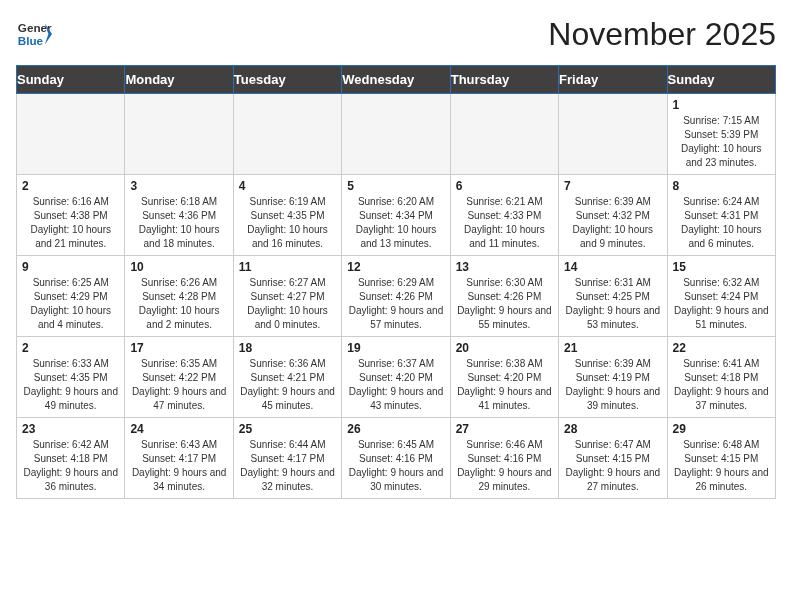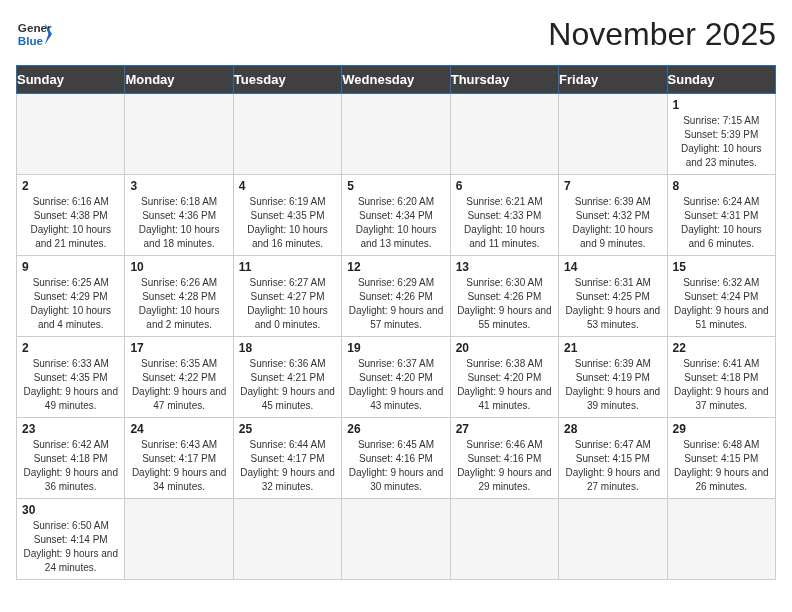--- a/index.html
+++ b/index.html
@@ -294,28 +294,14 @@
 Sunset: 4:15 PM
 Daylight: 9 hours and 27 minutes.</div>
         </td>
         <td>
           <span class="day-number">29</span>
           <div class="day-info">Sunrise: 6:48 AM
 Sunset: 4:15 PM
 Daylight: 9 hours and 26 minutes.</div>
         </td>
       </tr>
-      <tr class="last-row">
-        <td>
-          <span class="day-number">30</span>
-          <div class="day-info">Sunrise: 6:50 AM
-Sunset: 4:14 PM
-Daylight: 9 hours and 24 minutes.</div>
-        </td>
-        <td class="empty"></td>
-        <td class="empty"></td>
-        <td class="empty"></td>
-        <td class="empty"></td>
-        <td class="empty"></td>
-        <td class="empty"></td>
-      </tr>
     </tbody>
 </table>
 
 </body></html>

